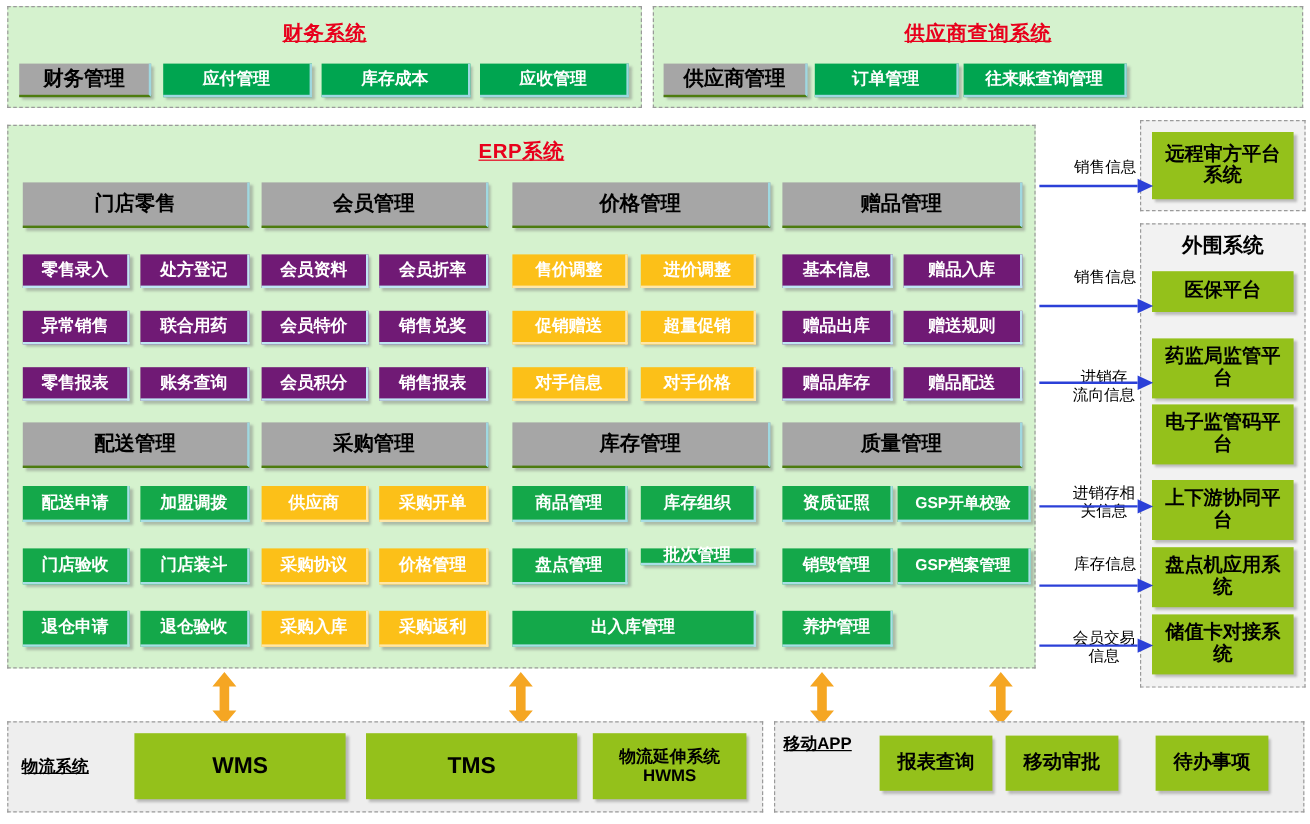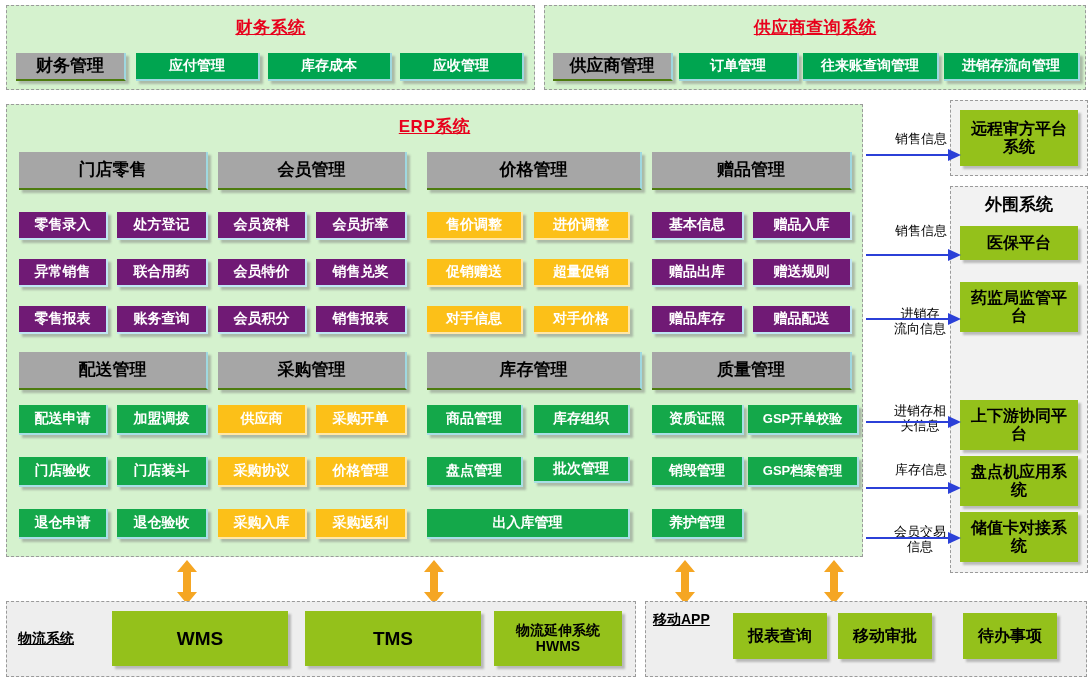--- a/index.html
+++ b/index.html
@@ -119,23 +119,20 @@
   </div>
   <div class="chip gray topchip" style="left:553px; top:53px; width:120px; height:28px;">
     <span>供应商管理</span>
   </div>
   <div class="chip green topchip" style="left:679px; top:53px; width:120px; height:28px;">
     <span>订单管理</span>
   </div>
   <div class="chip green topchip" style="left:803px; top:53px; width:136px; height:28px;">
     <span>往来账查询管理</span>
   </div>
-  <div class="chip green topchip" style="left:944px; top:53px; width:136px; height:28px;">
-    <span>进销存流向管理</span>
-  </div>
 
   <div class="panel-dashed" style="left:6px; top:104px; width:857px; height:453px;">
     <div class="sys-title" style="top:10px;">ERP系统</div>
   </div>
 
   <div class="chip gray" style="left:19px; top:152px; width:189px; height:38px;">
     <span>门店零售</span>
   </div>
   <div class="chip gray" style="left:218px; top:152px; width:189px; height:38px;">
     <span>会员管理</span>
@@ -268,21 +265,21 @@
   </div>
   <div class="chip amber" style="left:218px; top:457px; width:89px; height:30px;">
     <span>采购协议</span>
   </div>
   <div class="chip amber" style="left:316px; top:457px; width:91px; height:30px;">
     <span>价格管理</span>
   </div>
   <div class="chip green2" style="left:427px; top:457px; width:96px; height:30px;">
     <span>盘点管理</span>
   </div>
-  <div class="chip green2" style="left:534px; top:457px; width:96px; height:26px;">
+  <div class="chip green2" style="left:534px; top:457px; width:96px; height:14px;">
     <span>批次管理</span>
   </div>
   <div class="chip green2" style="left:652px; top:457px; width:92px; height:30px;">
     <span>销毁管理</span>
   </div>
   <div class="chip green2 tiny" style="left:748px; top:457px; width:111px; height:30px;">
     <span>GSP档案管理</span>
   </div>
 
   <div class="chip green2" style="left:19px; top:509px; width:89px; height:30px;">
@@ -311,20 +308,23 @@
   </div>
 
   <div class="panel-gray" style="left:950px; top:186px; width:138px; height:387px; background:#f2f2f2;">
     <div class="peri-title" style="top:6px;">外围系统</div>
   </div>
   <div class="chip olive" style="left:960px; top:282px; width:118px; height:50px; font-size:16px; white-space:normal; padding:0 6px;">
     <span>药监局监管平台</span>
   </div>
   <div class="chip olive" style="left:960px; top:226px; width:118px; height:34px; font-size:16px;">
     <span>医保平台</span>
+  </div>
+  <div class="chip olive" style="left:960px; top:337px; width:118px; height:50px; font-size:16px; white-space:normal; padding:0 6px;">
+    <span>电子监管码平台</span>
   </div>
   <div class="chip olive" style="left:960px; top:400px; width:118px; height:50px; font-size:16px; white-space:normal; padding:0 6px;">
     <span>上下游协同平台</span>
   </div>
   <div class="chip olive" style="left:960px; top:512px; width:118px; height:50px; font-size:16px; white-space:normal; padding:0 6px;">
     <span>储值卡对接系统</span>
   </div>
   <div class="chip olive" style="left:960px; top:456px; width:118px; height:50px; font-size:16px; white-space:normal; padding:0 6px;">
     <span>盘点机应用系统</span>
   </div>

